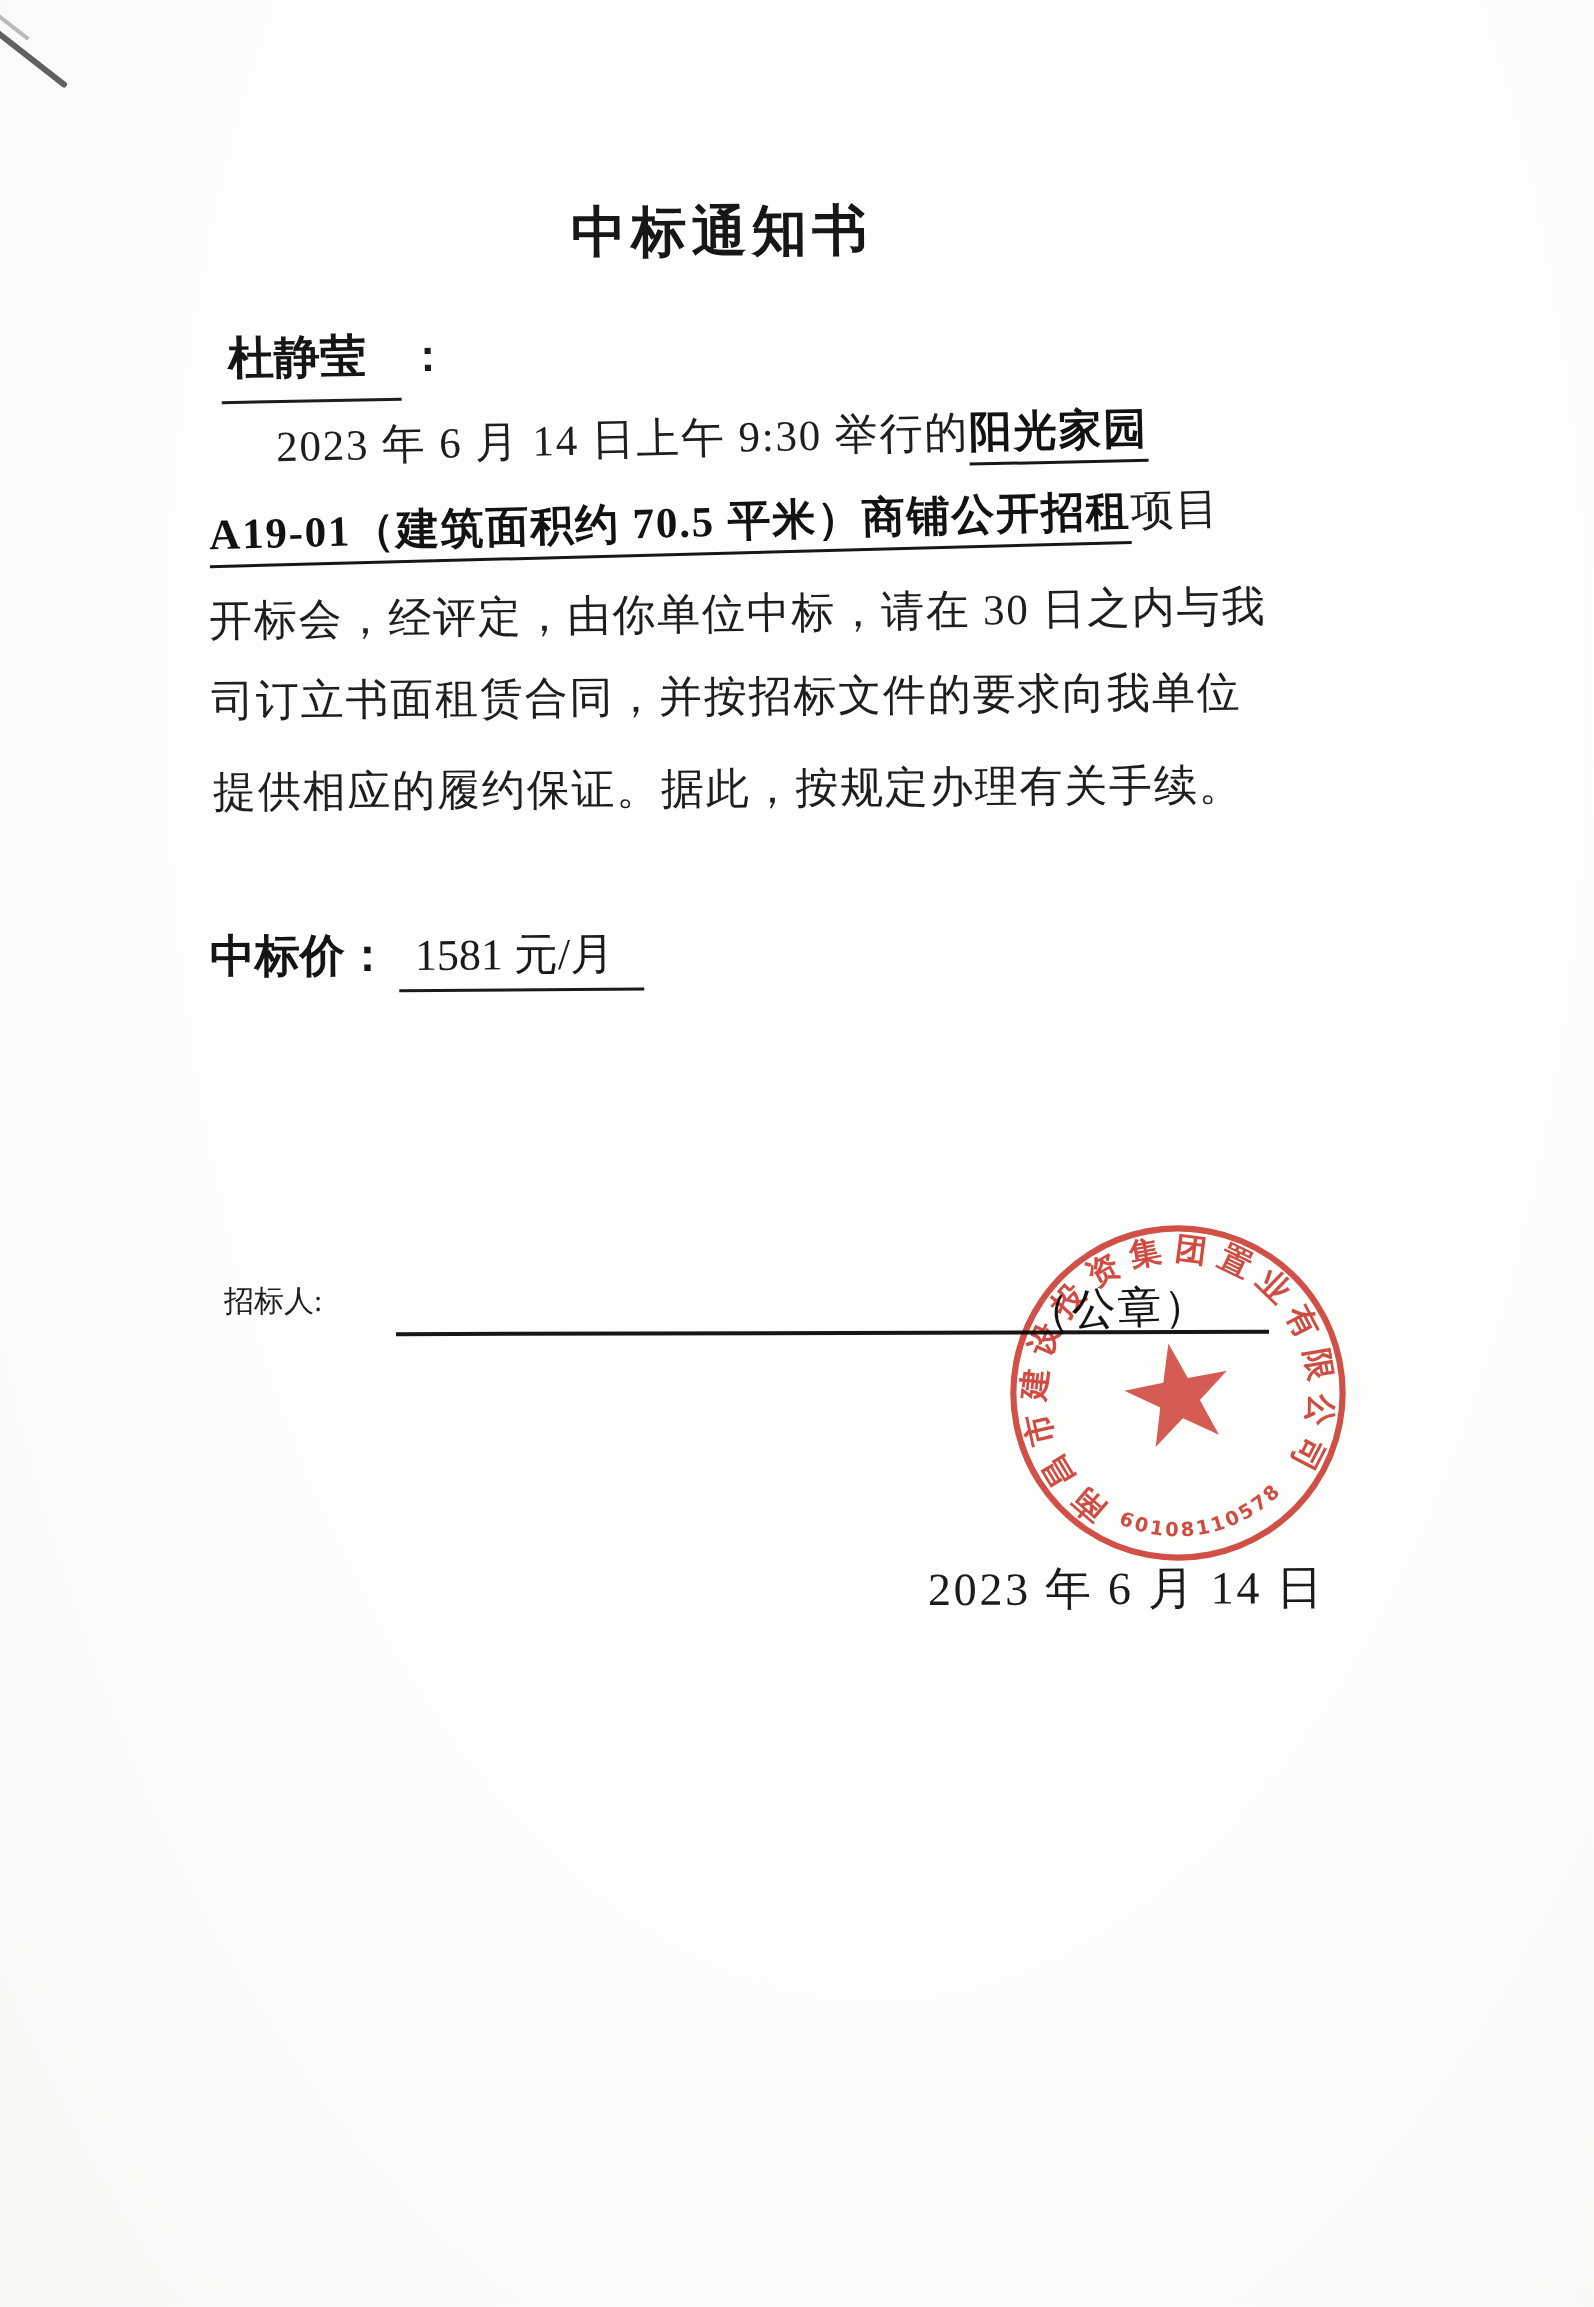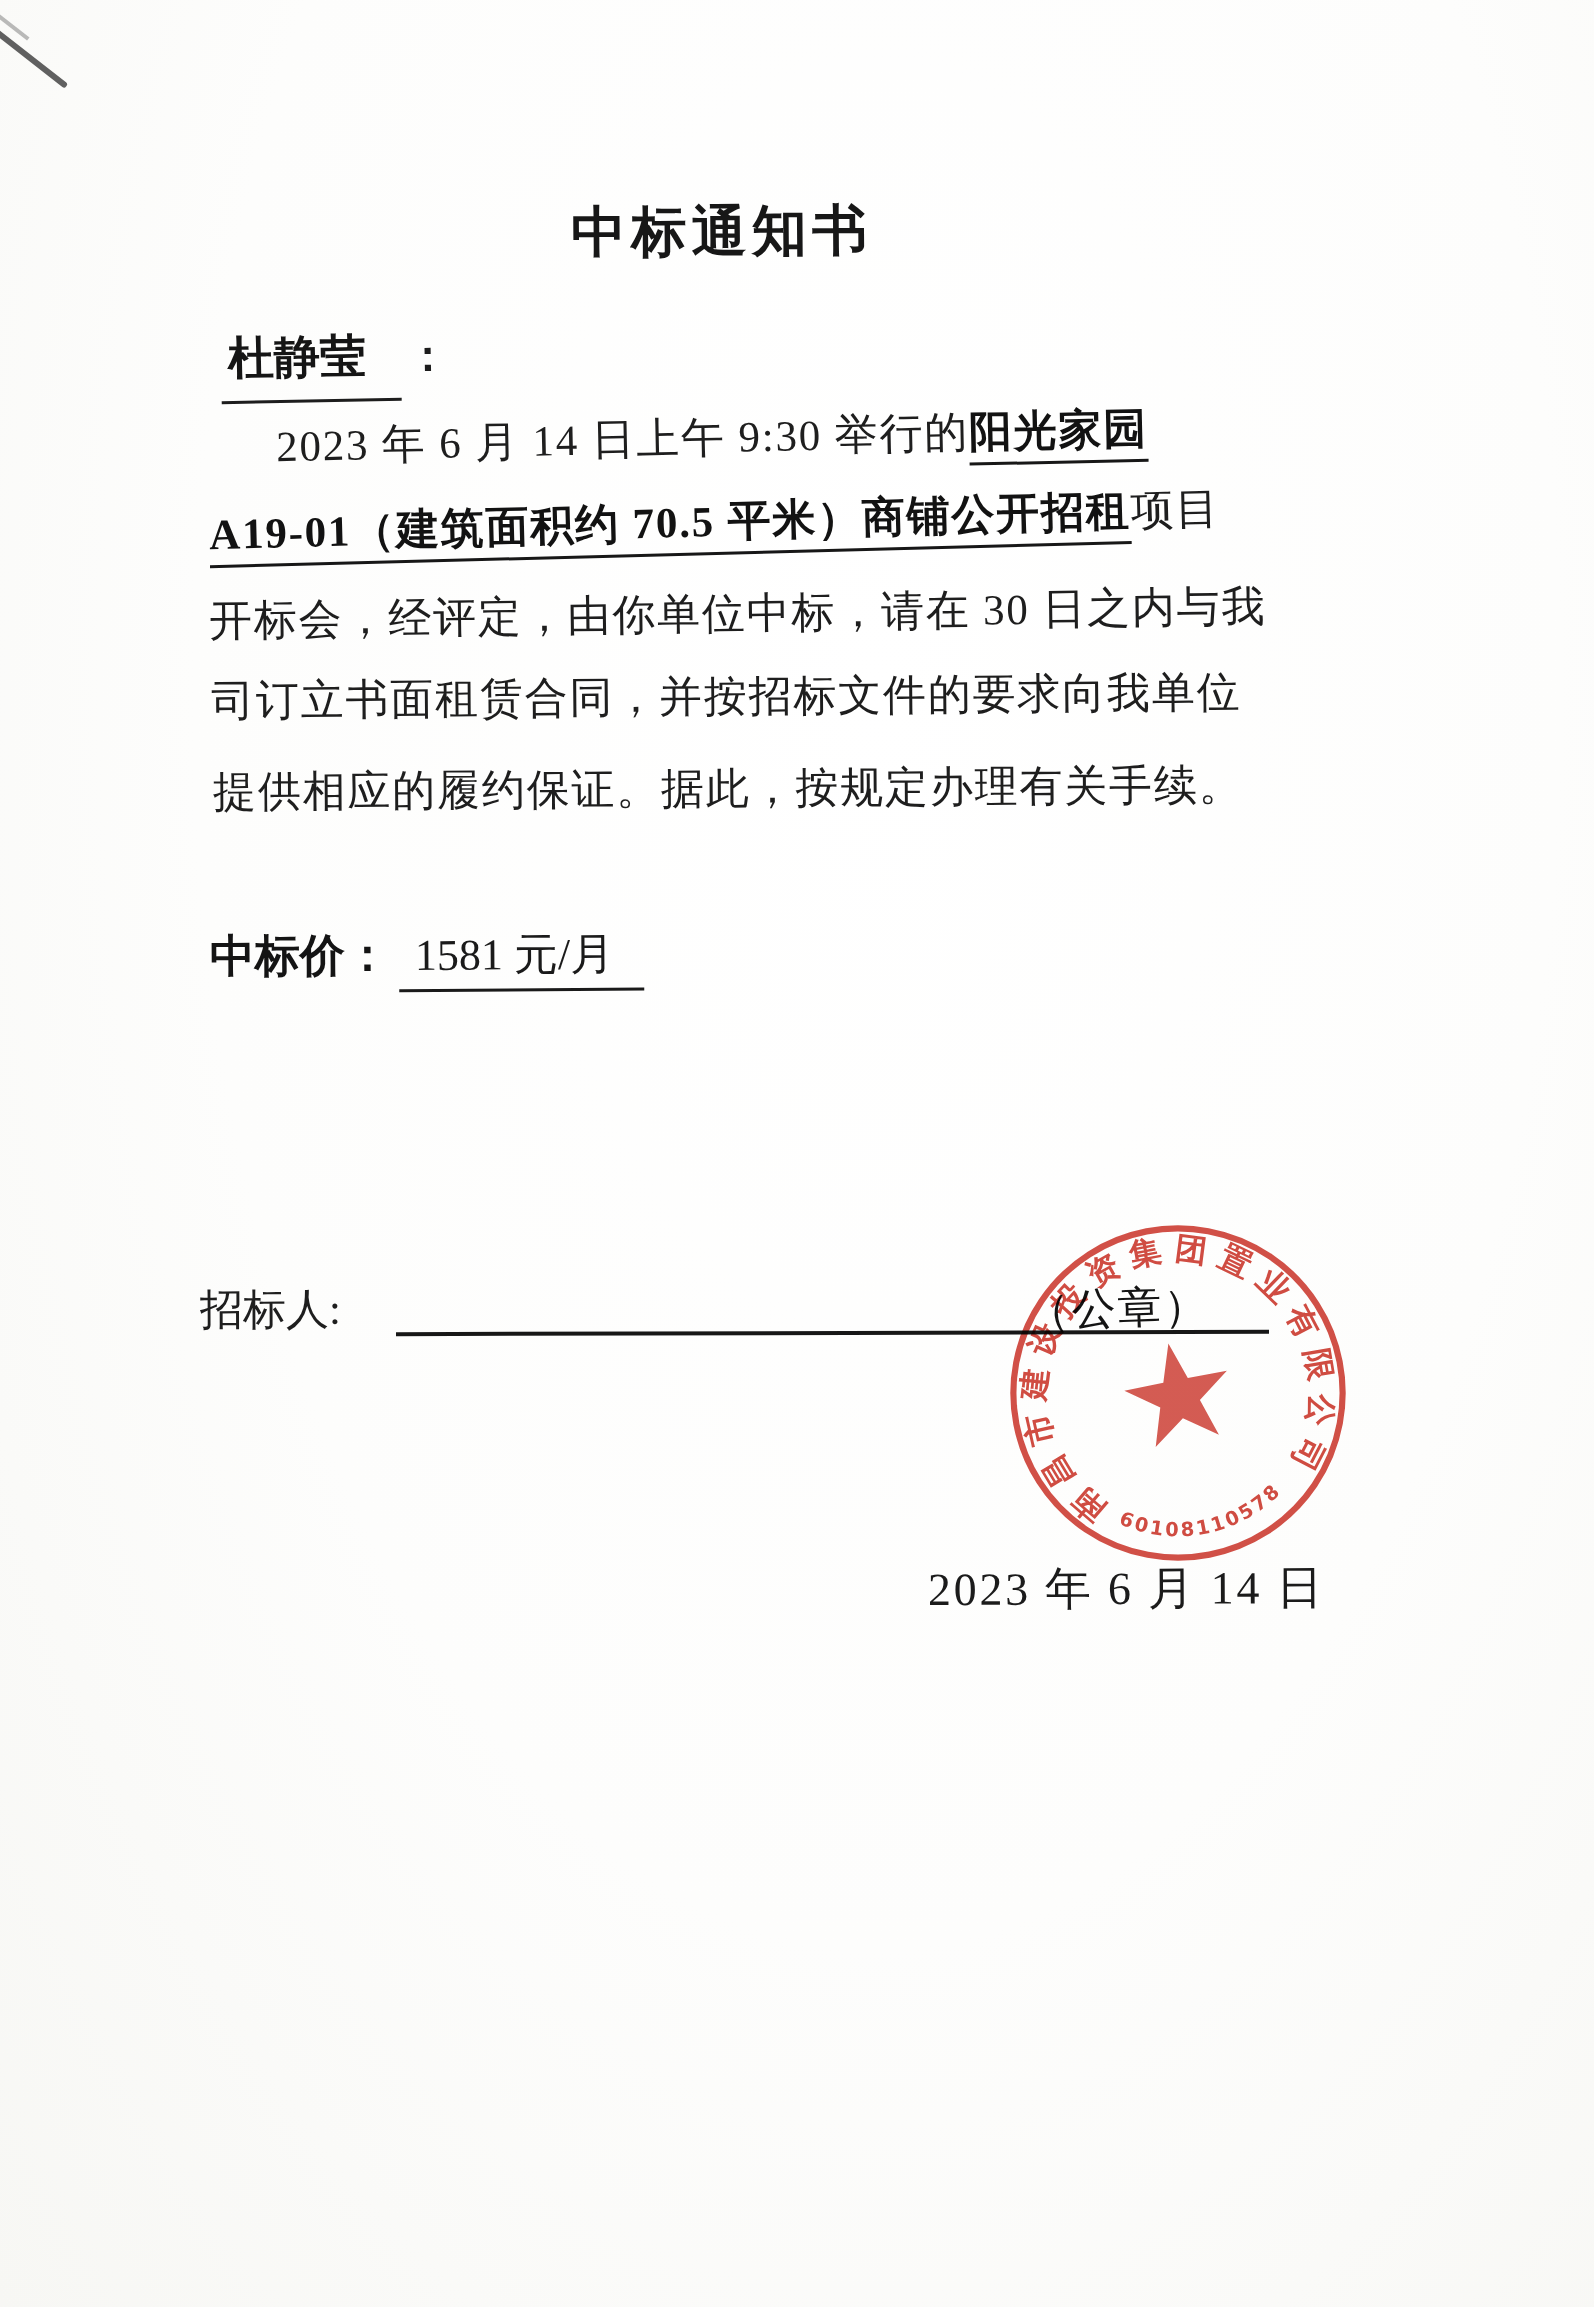--- a/index.html
+++ b/index.html
@@ -58,21 +58,21 @@
   .price-line { left: 210px; top: 925px; transform: rotate(-0.4deg); }
   .price-line .price-label { font-size: 45px; font-weight: 700; color: #141414; }
   .price-line .price-value {
     font-size: 44px;
     border-bottom: 3.5px solid #1a1a1a;
     padding: 0 30px 8.9px 16px;
     margin-left: 8.9px;
     color: #1a1a1a;
   }
 
-  .sig-label { left: 200px; top: 1281px; font-size: 43px; color: #1e1e1e; transform: rotate(-0.3deg); }
+  .sig-label { left: 224px; top: 1281px; font-size: 30px; color: #1e1e1e; transform: rotate(-0.3deg); }
   .sig-underline {
     left: 396px; top: 1331px;
     width: 873px; height: 3.5px;
     background: #171717;
     transform: rotate(-0.15deg);
     z-index: 3;
     mix-blend-mode: multiply;
   }
   .seal-hint {
     left: 1026px; top: 1279px;

